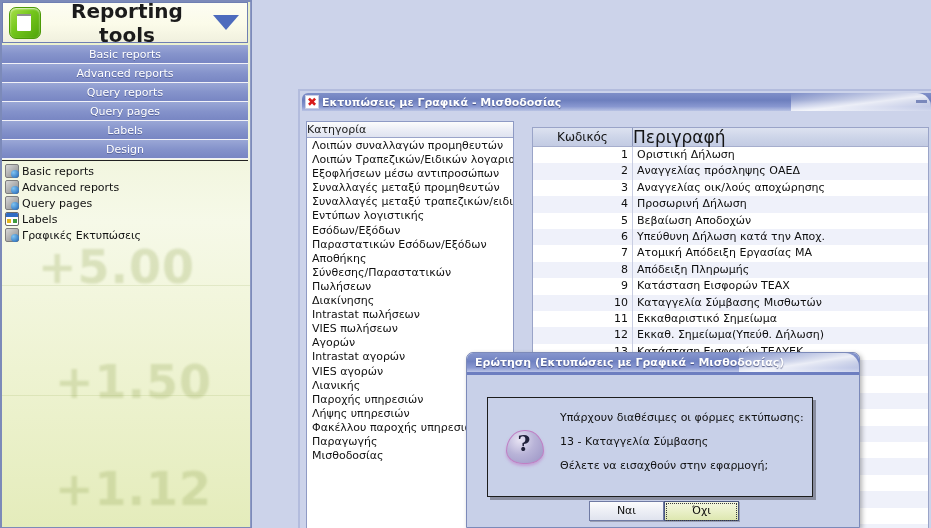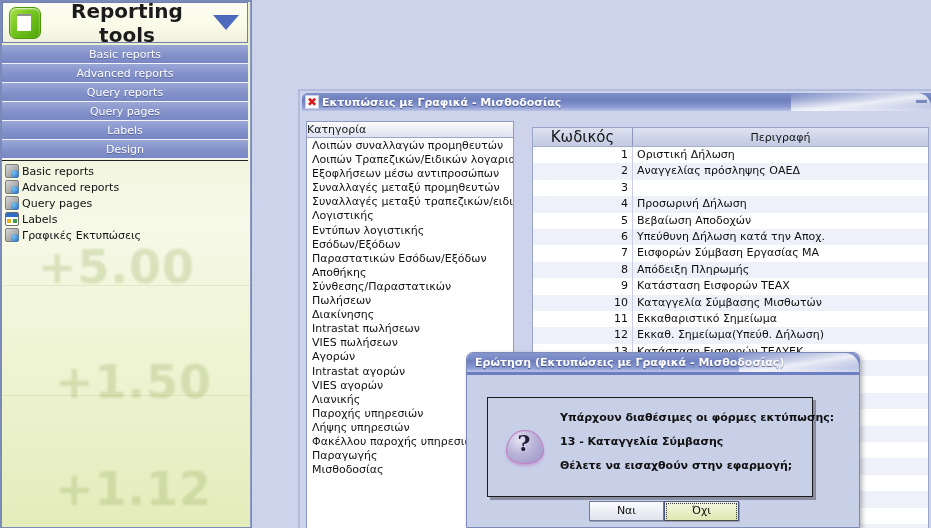--- a/index.html
+++ b/index.html
@@ -344,30 +344,30 @@
   .grid-head {
     display: flex;
     height: 19px;
     background: linear-gradient(to bottom, #dde2f0 0%, #ccd4e8 55%, #c3cbe3 100%);
     border-bottom: 1px solid #a6aecd;
     box-sizing: border-box;
   }
   .gh-code {
     width: 100px;
     text-align: center;
-    font-size: 15px;
+    font-size: 12px;
     line-height: 19px;
     color: #141414;
     border-right: 1px solid #8d96b8;
     box-sizing: border-box;
   }
   .gh-desc {
     flex: 1;
-    text-align: center;
-    font-size: 11px;
+    text-align: left;
+    font-size: 17px;
     line-height: 19px;
     color: #141414;
   }
   .grow {
     display: flex;
     height: 16.4px;
     box-sizing: border-box;
   }
   .grow.odd { background: #ffffff; }
   .grow.even { background: #eff1fa; }
@@ -469,21 +469,20 @@
     left: 0; top: 1px;
     width: 40px;
     text-align: center;
     font-size: 22px;
     font-weight: bold;
     color: #20203a;
     font-family: "DejaVu Serif", "Liberation Serif", serif;
   }
   .dlg-lines {
     flex: 1;
-    font-weight: bold;
   }
   .dlg-line {
     font-size: 11px;
     color: #101010;
     margin-bottom: 11px;
     white-space: nowrap;
   }
   .dlg-line:last-child { margin-bottom: 12px; }
   .dlg-buttons {
     position: absolute;
@@ -580,21 +579,20 @@
     <div class="mainwin-min"></div>
 
     <div class="catbox">
       <div class="cat-header">Κατηγορία</div>
       <div class="cat-list">
         <div class="cat-item">Λοιπών συναλλαγών προμηθευτών</div>
         <div class="cat-item">Λοιπών Τραπεζικών/Ειδικών λογαριασ</div>
         <div class="cat-item">Εξοφλήσεων μέσω αντιπροσώπων</div>
         <div class="cat-item">Συναλλαγές μεταξύ προμηθευτών</div>
         <div class="cat-item">Συναλλαγές μεταξύ τραπεζικών/ειδι</div>
-        <div class="cat-item">Λογιστικής</div>
         <div class="cat-item">Εντύπων λογιστικής</div>
         <div class="cat-item">Εσόδων/Εξόδων</div>
         <div class="cat-item">Παραστατικών Εσόδων/Εξόδων</div>
         <div class="cat-item">Αποθήκης</div>
         <div class="cat-item">Σύνθεσης/Παραστατικών</div>
         <div class="cat-item">Πωλήσεων</div>
         <div class="cat-item">Διακίνησης</div>
         <div class="cat-item">Intrastat πωλήσεων</div>
         <div class="cat-item">VIES πωλήσεων</div>
         <div class="cat-item">Αγορών</div>
@@ -623,36 +621,37 @@
       <div class="grow odd">
         <div class="gc-code">1</div>
         <div class="gc-desc">Οριστική Δήλωση</div>
       </div>
       <div class="grow even">
         <div class="gc-code">2</div>
         <div class="gc-desc">Αναγγελίας πρόσληψης ΟΑΕΔ</div>
       </div>
       <div class="grow odd">
         <div class="gc-code">3</div>
+        <div class="gc-desc">Αναγγελίας οικ/λούς αποχώρησης</div>
       </div>
       <div class="grow even">
         <div class="gc-code">4</div>
         <div class="gc-desc">Προσωρινή Δήλωση</div>
       </div>
       <div class="grow odd">
         <div class="gc-code">5</div>
         <div class="gc-desc">Βεβαίωση Αποδοχών</div>
       </div>
       <div class="grow even">
         <div class="gc-code">6</div>
         <div class="gc-desc">Υπεύθυνη Δήλωση κατά την Αποχ.</div>
       </div>
       <div class="grow odd">
         <div class="gc-code">7</div>
-        <div class="gc-desc">Εισφορών Σύμβαση Εργασίας ΜΑ</div>
+        <div class="gc-desc">Ατομική Απόδειξη Εργασίας ΜΑ</div>
       </div>
       <div class="grow even">
         <div class="gc-code">8</div>
         <div class="gc-desc">Απόδειξη Πληρωμής</div>
       </div>
       <div class="grow odd">
         <div class="gc-code">9</div>
         <div class="gc-desc">Κατάσταση Εισφορών ΤΕΑΧ</div>
       </div>
       <div class="grow even">

